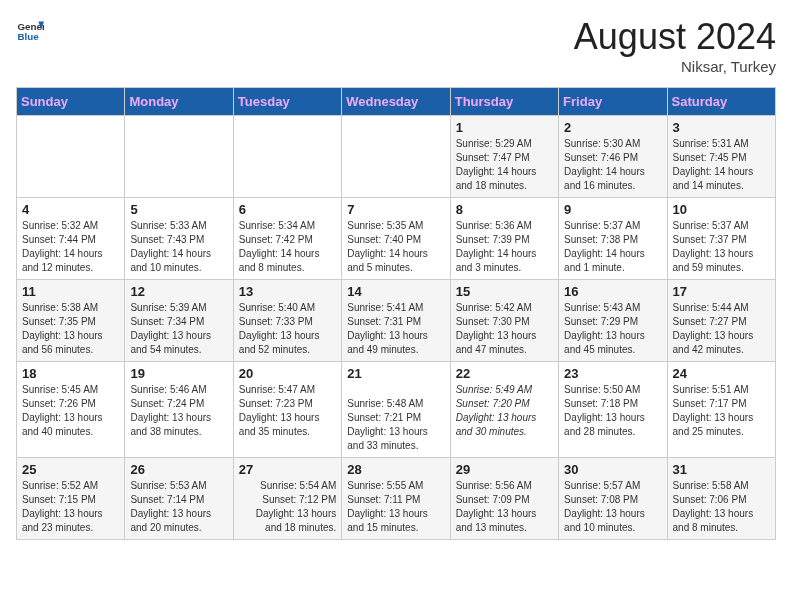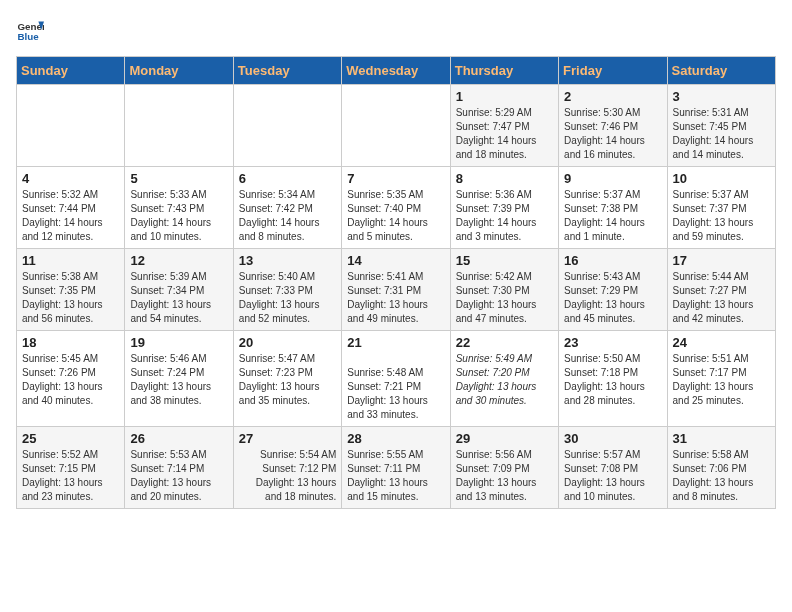--- a/index.html
+++ b/index.html
@@ -36,21 +36,21 @@
     .location {
       font-size: 15px;
       color: #444;
     }
     table {
       width: 100%;
       border-collapse: collapse;
     }
     thead tr {
       background-color: #1a5fa8;
-      color: #fdba74;
+      color: #f0abfc;
     }
     thead th {
       padding: 6px 4px;
       font-size: 13px;
       font-weight: bold;
       text-align: left;
       border: 1px solid #ccc;
     }
     tbody tr {
       vertical-align: top;
@@ -87,20 +87,22 @@
 
 <div class="header">
   <div class="logo">
     <svg class="logo-icon" viewBox="0 0 40 40">
       <text x="2" y="20" font-size="14" font-weight="bold" fill="#333">General</text>
       <text x="2" y="34" font-size="14" font-weight="bold" fill="#1a5fa8">Blue</text>
       <polygon points="32,8 40,8 36,20" fill="#1a5fa8"></polygon>
     </svg>
   </div>
   <div class="title-block">
+    <div class="month-year">August 2024</div>
+    <div class="location">Niksar, Turkey</div>
   </div>
 </div>
 
 <table>
   <thead>
     <tr>
     <th>Sunday</th>
         <th>Monday</th>
         <th>Tuesday</th>
         <th>Wednesday</th>

